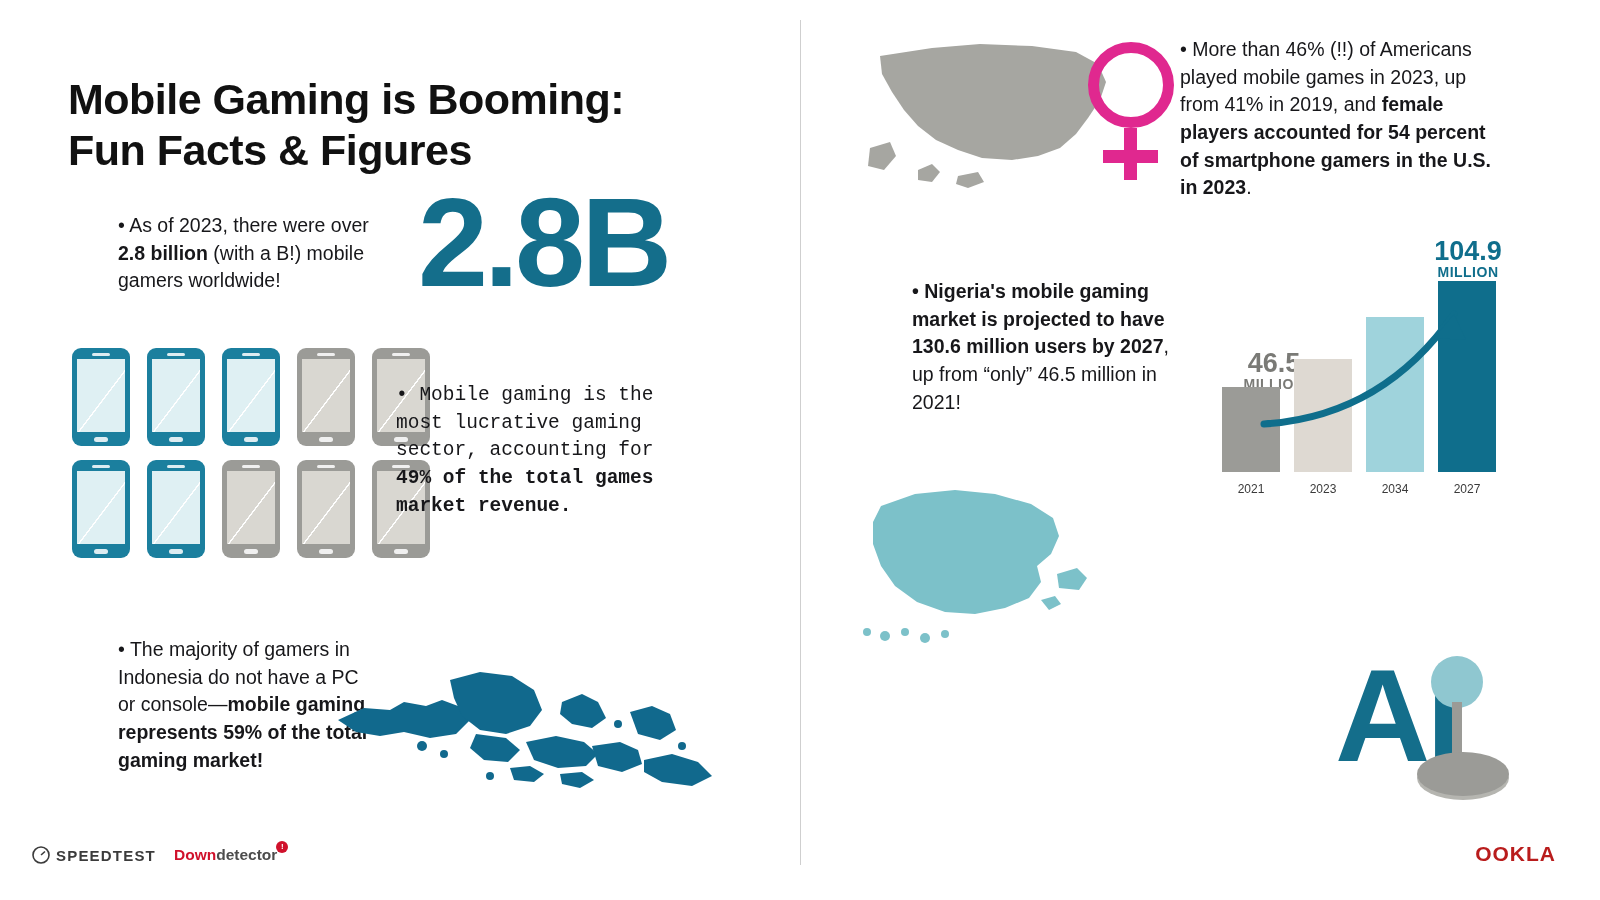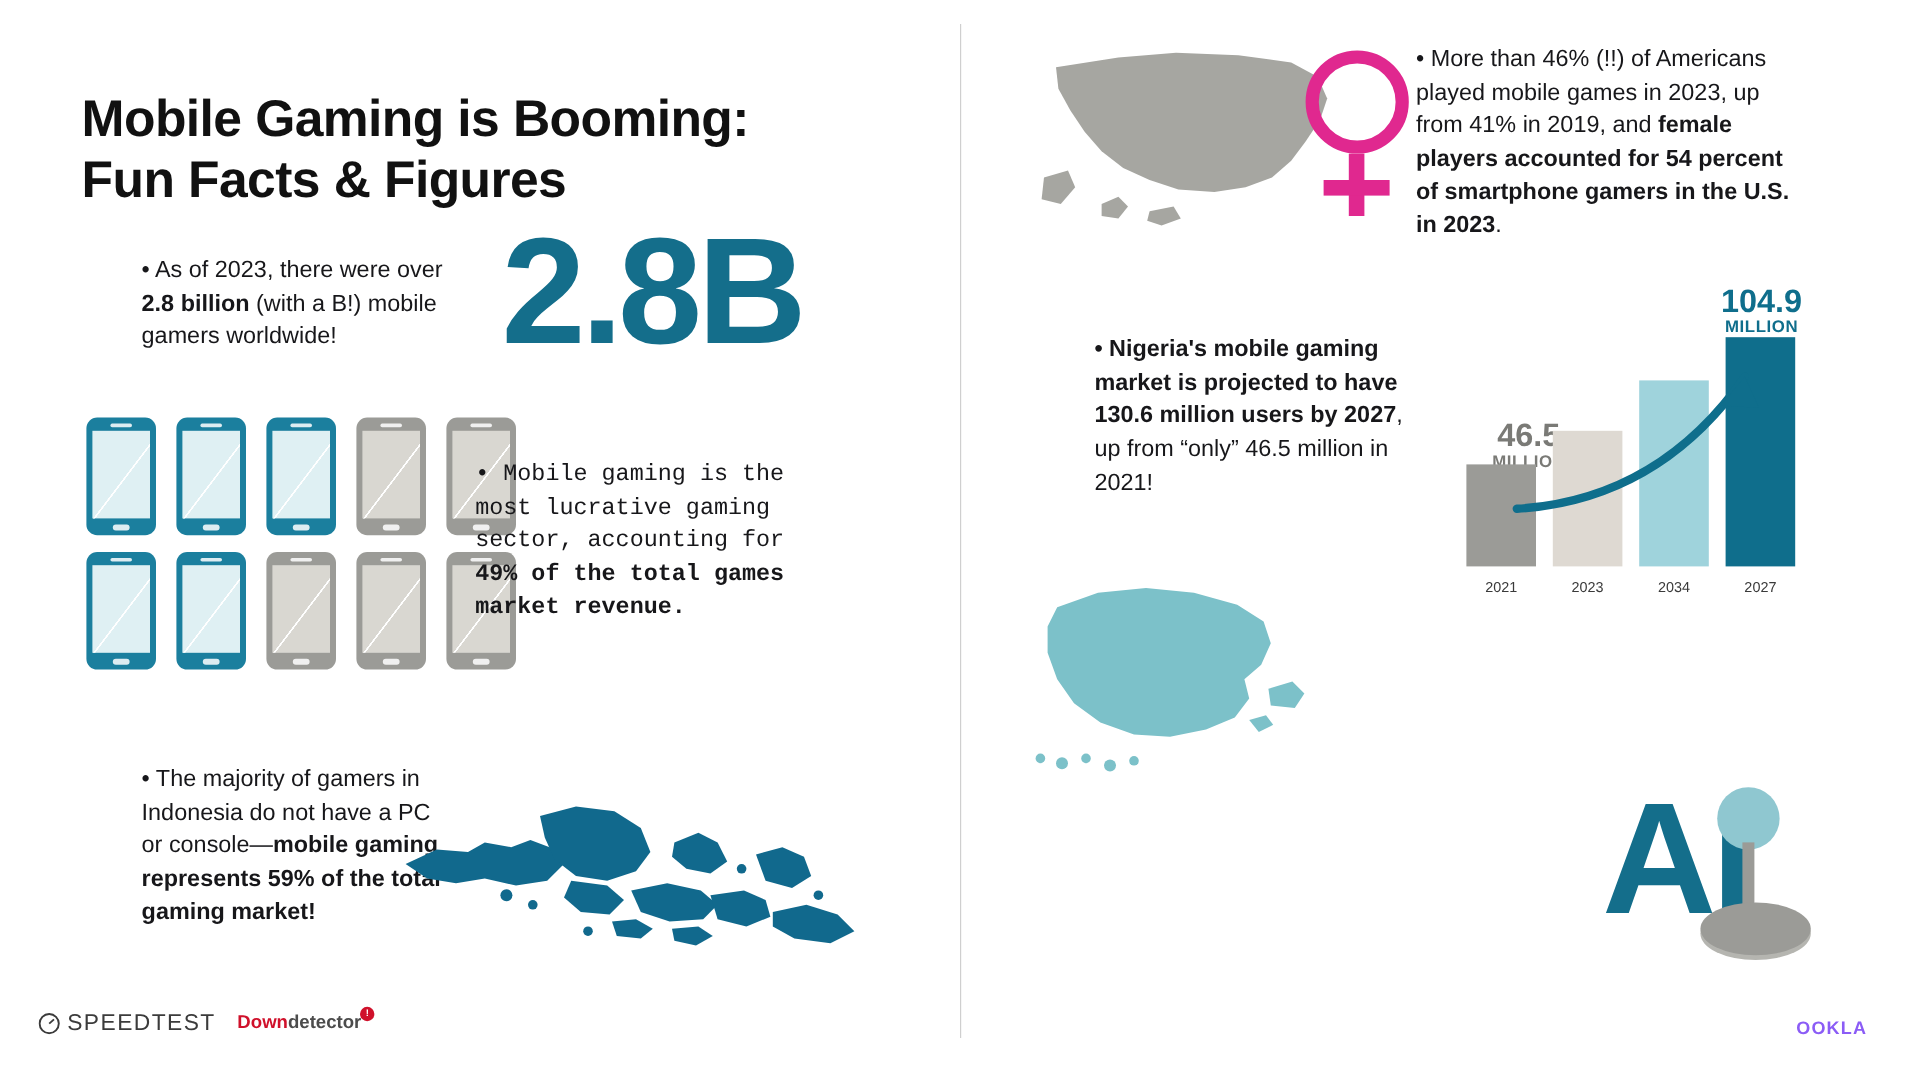--- a/index.html
+++ b/index.html
@@ -135,41 +135,41 @@
   .footer-left {
     position: absolute;
     left: 32px;
     bottom: 36px;
     display: flex;
     align-items: center;
     gap: 18px;
   }
   .speedtest {
     display: flex; align-items: center; gap: 6px;
-    font-size: 19px; font-weight: normal; letter-spacing: 1.2px;
+    font-size: 15px; font-weight: bold; letter-spacing: 1.2px;
     color: #3b3b3b;
   }
   .downdetector {
     font-size: 15.5px; font-weight: bold; color: #d0112b; position: relative;
   }
   .downdetector .grey { color: #4c4c4c; }
   .downdetector .sup {
     position: absolute; top: -5px; right: -11px;
     width: 12px; height: 12px; border-radius: 50%;
     background: #d0112b; color: #fff;
     font-size: 8px; line-height: 12px; text-align: center; font-weight: bold;
   }
   .ookla {
     position: absolute;
     right: 44px;
     bottom: 34px;
-    font-size: 15px;
+    font-size: 21px;
     font-weight: bold;
     letter-spacing: 1px;
-    color: #8b5cf6;
+    color: #b91c1c;
   }
   
   .usmap { position: absolute; left: 862px; top: 30px; width: 270px; height: 175px; }
   .venus {
     position: absolute;
     left: 1088px; top: 42px;
     width: 96px; height: 140px;
   }
   .venus .circle {
     position: absolute; left: 0; top: 0;

